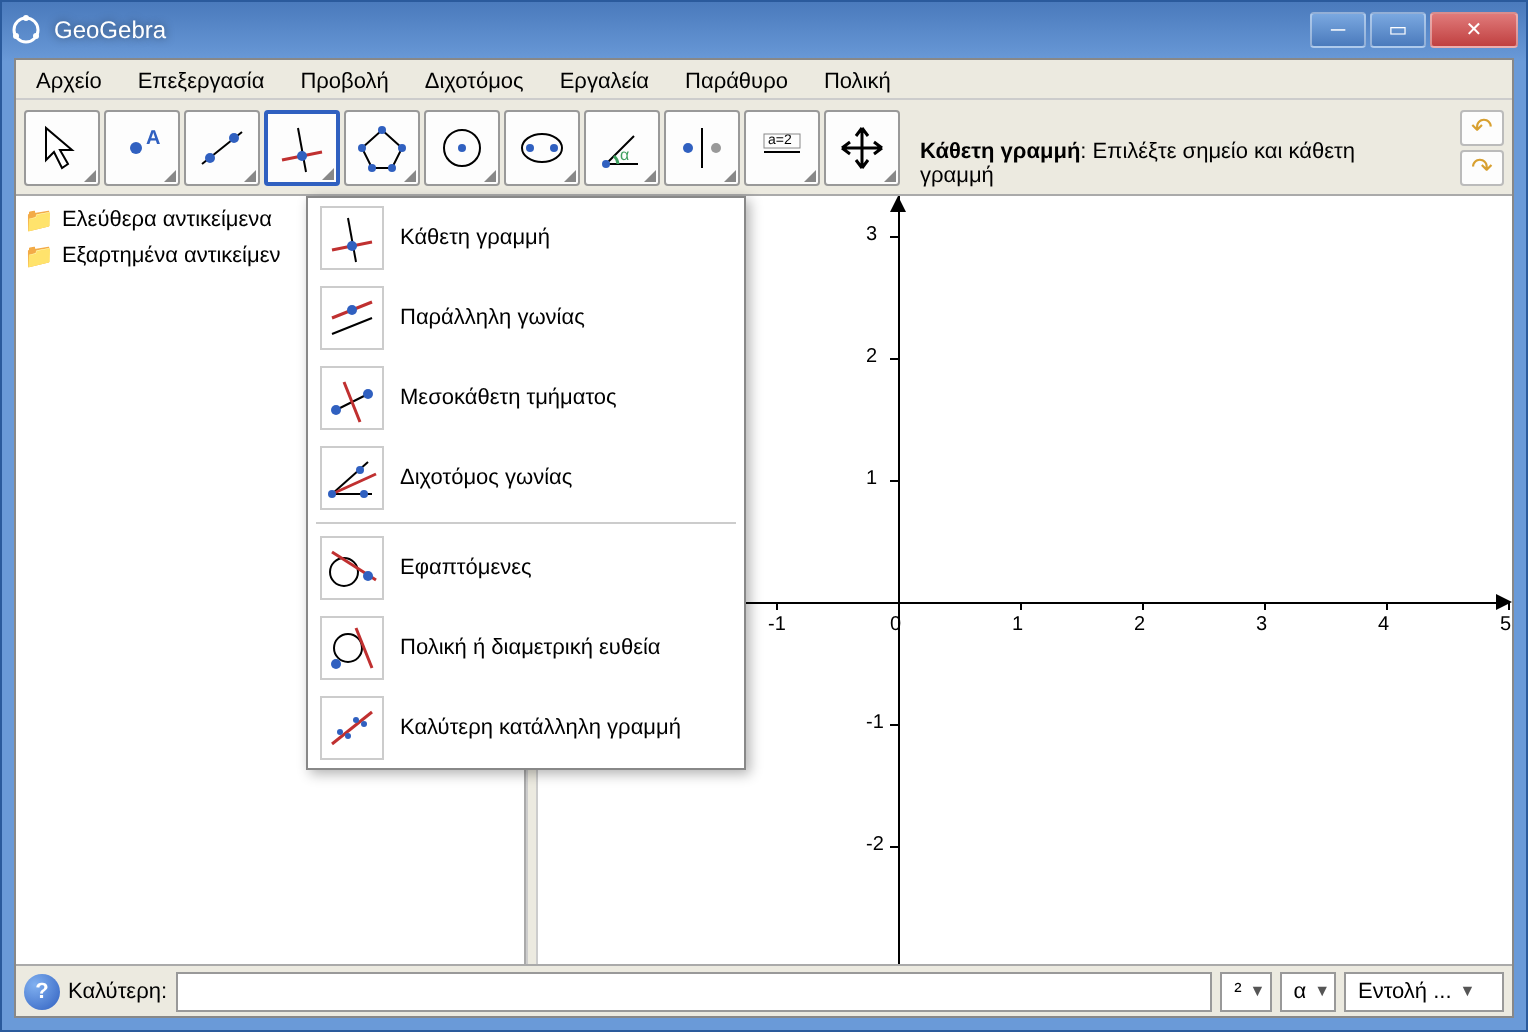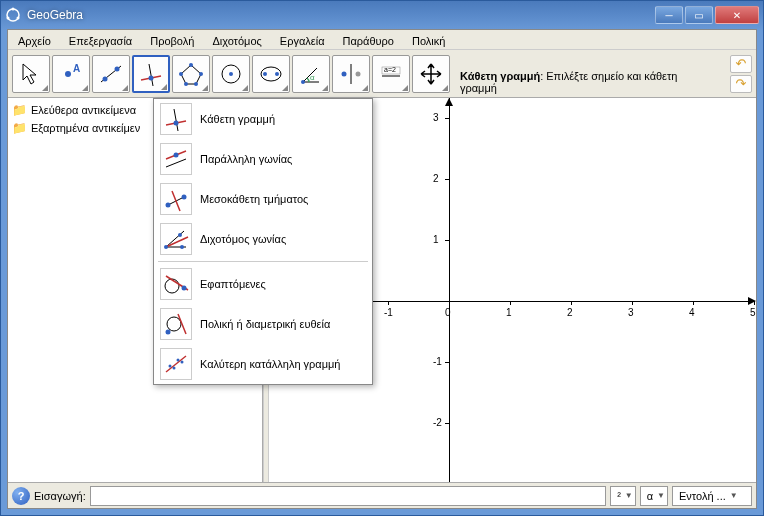--- a/index.html
+++ b/index.html
@@ -298,21 +298,21 @@
                 <circle cx="20" cy="12" r="1.5" fill="#3060c0"></circle>
               </svg>
             </span>
           <span>Καλύτερη κατάλληλη γραμμή</span>
         </div>
       </div>
     </div>
 
     <div class="input-bar">
       <span class="help-icon">?</span>
-      <span>Εισαγωγή:</span>
+      <span>Καλύτερη:</span>
       <input class="input-field" type="text" style="">
       <div class="combo">
           <span>²</span>
           <span class="arr">▼</span>
         </div>
       <div class="combo">
           <span>α</span>
           <span class="arr">▼</span>
         </div>
       <div class="combo" style="min-width:80px">

